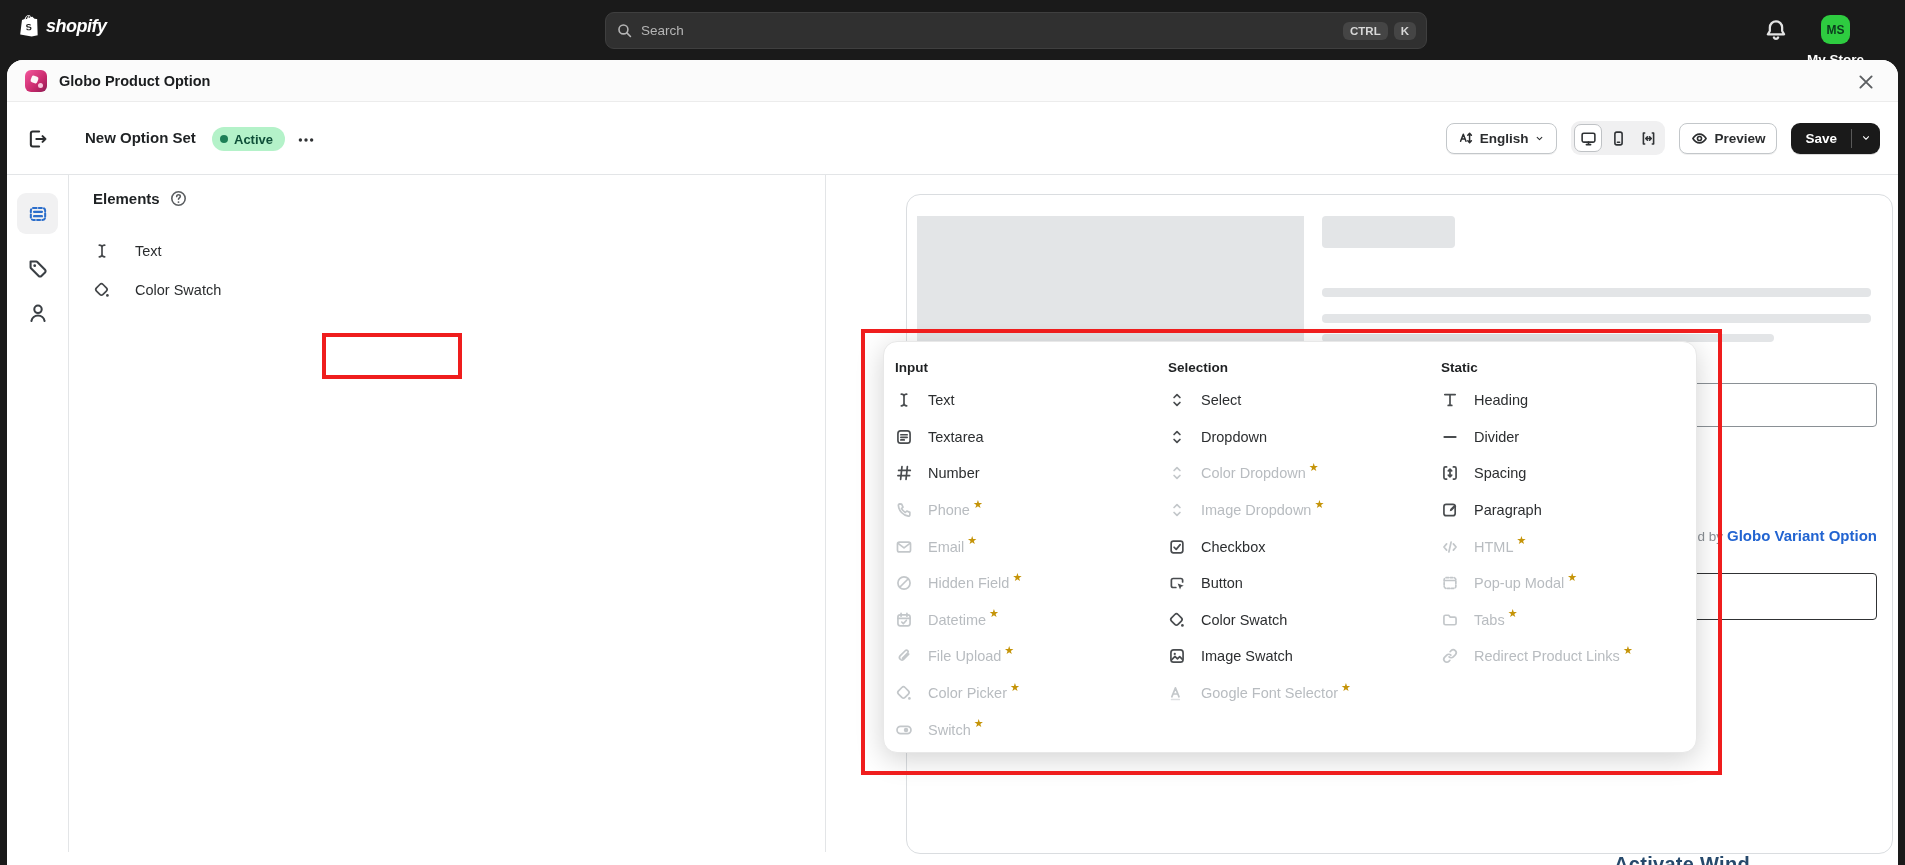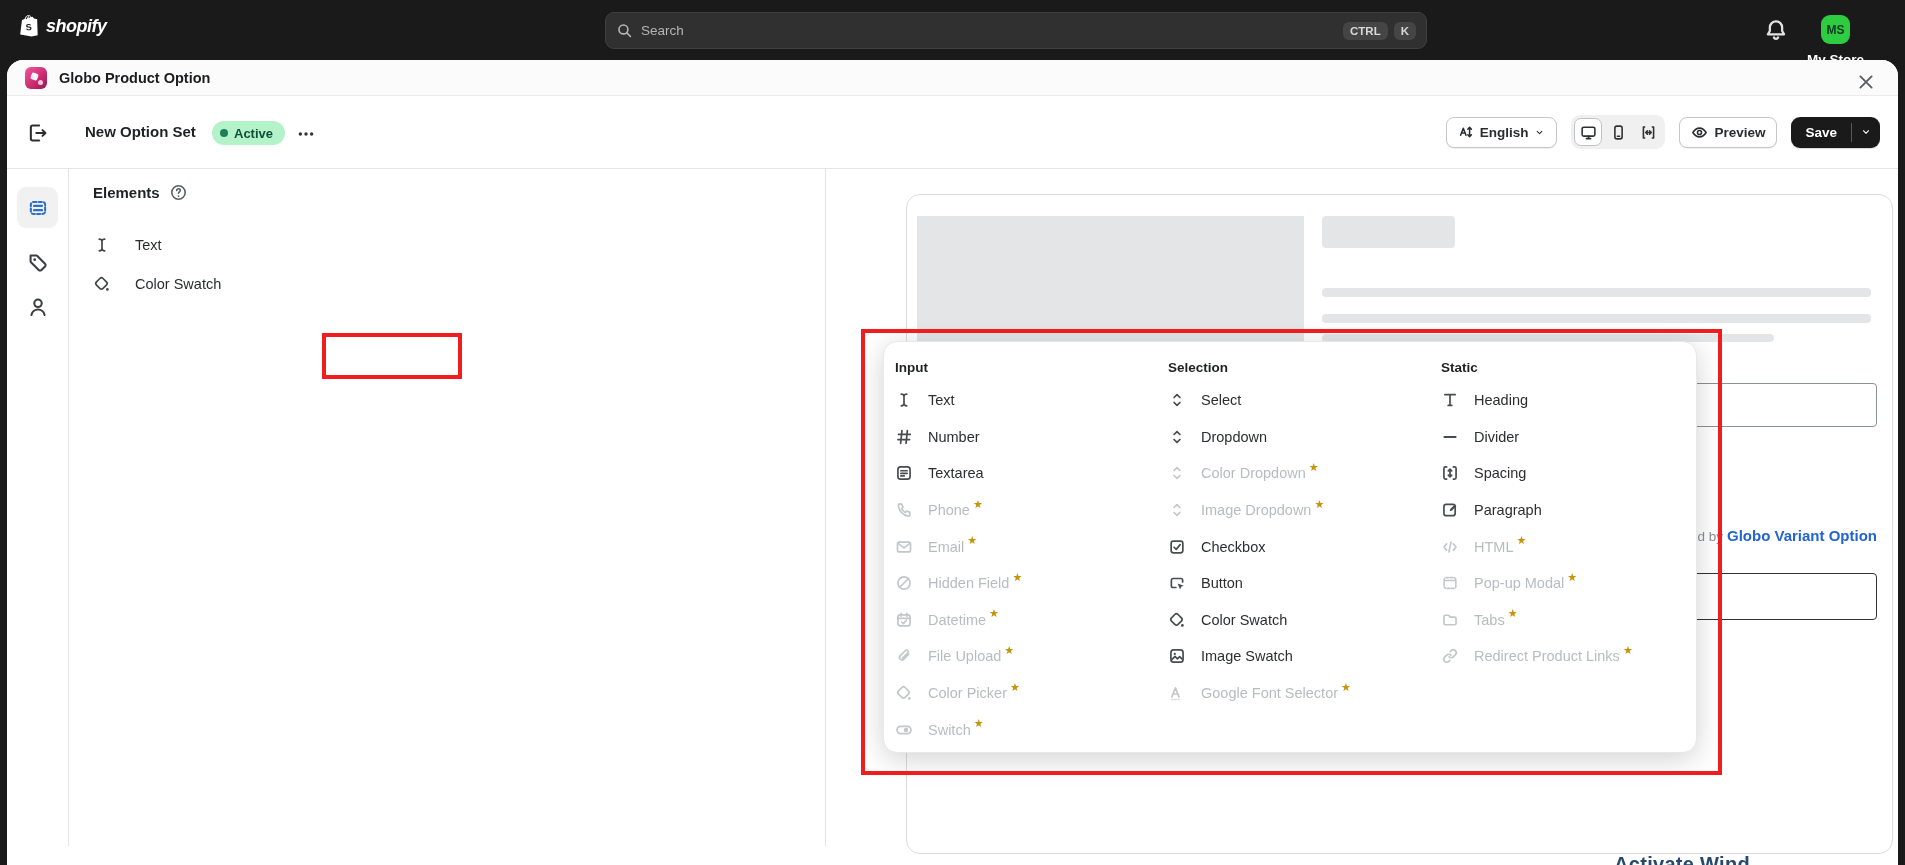--- a/index.html
+++ b/index.html
@@ -22,21 +22,21 @@
   .searchbox input::placeholder { color:#b5b5b5; }
   .kbd { background:#454545; color:#d8d8d8; border-radius:6px; font-size:11.5px; padding:3px 7px; margin-left:6px; font-weight:600; }
   .bell { position:absolute; left:1764px; top:18px; width:24px; height:24px; color:#e3e3e3; }
   .account { position:absolute; left:1807px; top:15px; display:flex; align-items:center; gap:8px;flex-direction:column; }
   .avatar { width:29px; height:29px; border-radius:9px; background:var(--avatar); color:#0b3b1d; font-size:12px; font-weight:700;
     display:flex; align-items:center; justify-content:center; }
   .store-name { color:#fff; font-size:13.5px; font-weight:700; white-space:nowrap; }
 
   
   .modal { position:absolute; left:7px; right:7px; top:60px; bottom:0; background:#fff; border-radius:16px 16px 0 0; overflow:hidden; }
-  .modal-header { position:relative; height:36px; background:#fbfbfb; border-bottom:1px solid #ececec; display:flex; align-items:center; padding:0 18px; }
+  .modal-header { position:relative; height:42px; background:#fbfbfb; border-bottom:1px solid #ececec; display:flex; align-items:center; padding:0 18px; }
   .app-icon { width:22px; height:22px; border-radius:6px; background:linear-gradient(135deg,#f4579d 0%,#c92a6d 60%,#8e1c53 100%);
     position:relative; margin-right:12px; flex:none; }
   .app-icon::before { content:""; position:absolute; left:6px; top:6px; width:7px; height:7px; background:#fff; border-radius:2px; transform:rotate(20deg); opacity:.95; }
   .app-icon::after { content:""; position:absolute; right:4px; bottom:4px; width:5px; height:5px; background:#ffd9ea; border-radius:50%; opacity:.9; }
   .app-title { font-size:14.5px; font-weight:700; color:#1b1d1f; }
   .modal-close { position:absolute; right:22px; top:12px; width:20px; height:20px; color:#5c5f62; cursor:pointer; background:none; border:0; }
 
   
   .toolbar { position:relative; height:73px; background:#fff; border-bottom:1px solid #e3e5e7; }
   .exit-btn { position:absolute; left:20px; top:26px; width:22px; height:22px; color:#2c2e30; background:none; border:0; cursor:pointer; }
@@ -420,29 +420,29 @@
       <div class="pcol pcol-0">
         <div class="pcol-title">Input</div>
         <div class="pitem">
           <svg class="ic">
             <use href="#i-ibeam"></use>
           </svg>
           <span class="lbl">Text</span>
         </div>
         <div class="pitem">
           <svg class="ic">
+            <use href="#i-textarea"></use>
+          </svg>
+          <span class="lbl">Textarea</span>
+        </div>
+        <div class="pitem">
+          <svg class="ic">
             <use href="#i-hash"></use>
           </svg>
           <span class="lbl">Number</span>
-        </div>
-        <div class="pitem">
-          <svg class="ic">
-            <use href="#i-textarea"></use>
-          </svg>
-          <span class="lbl">Textarea</span>
         </div>
         <div class="pitem pro">
           <svg class="ic">
             <use href="#i-phone"></use>
           </svg>
           <span class="lbl">Phone</span>
           <span class="star">★</span>
         </div>
         <div class="pitem pro">
           <svg class="ic">

